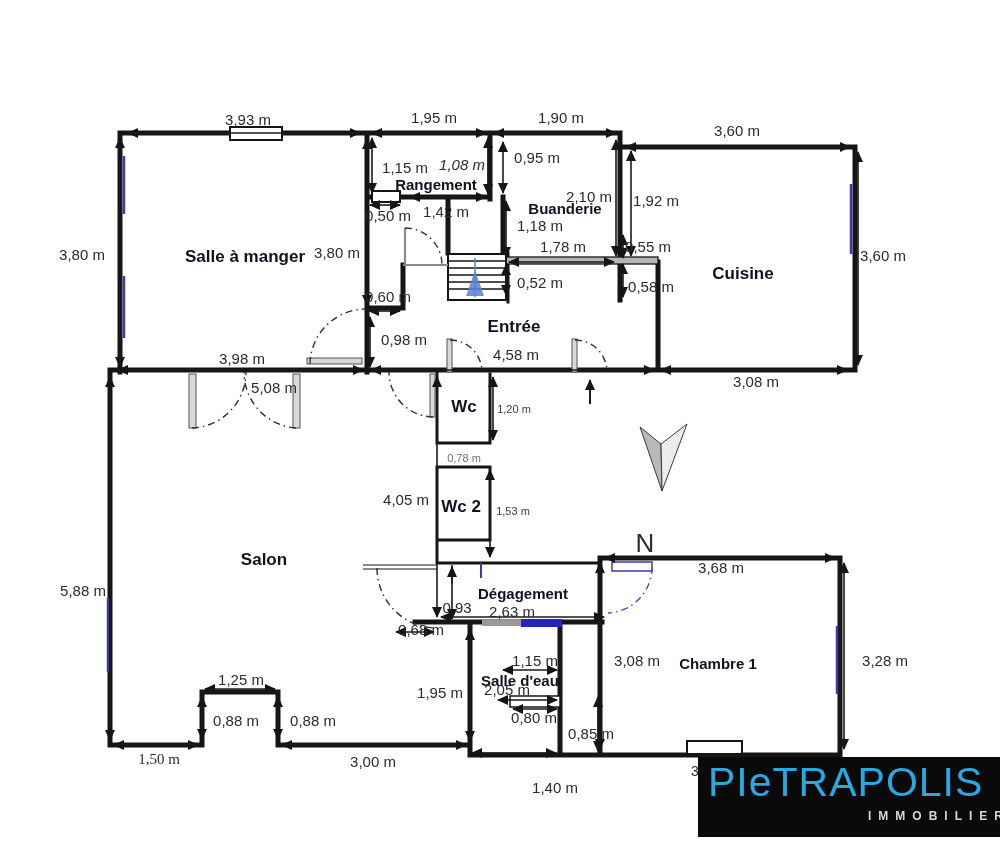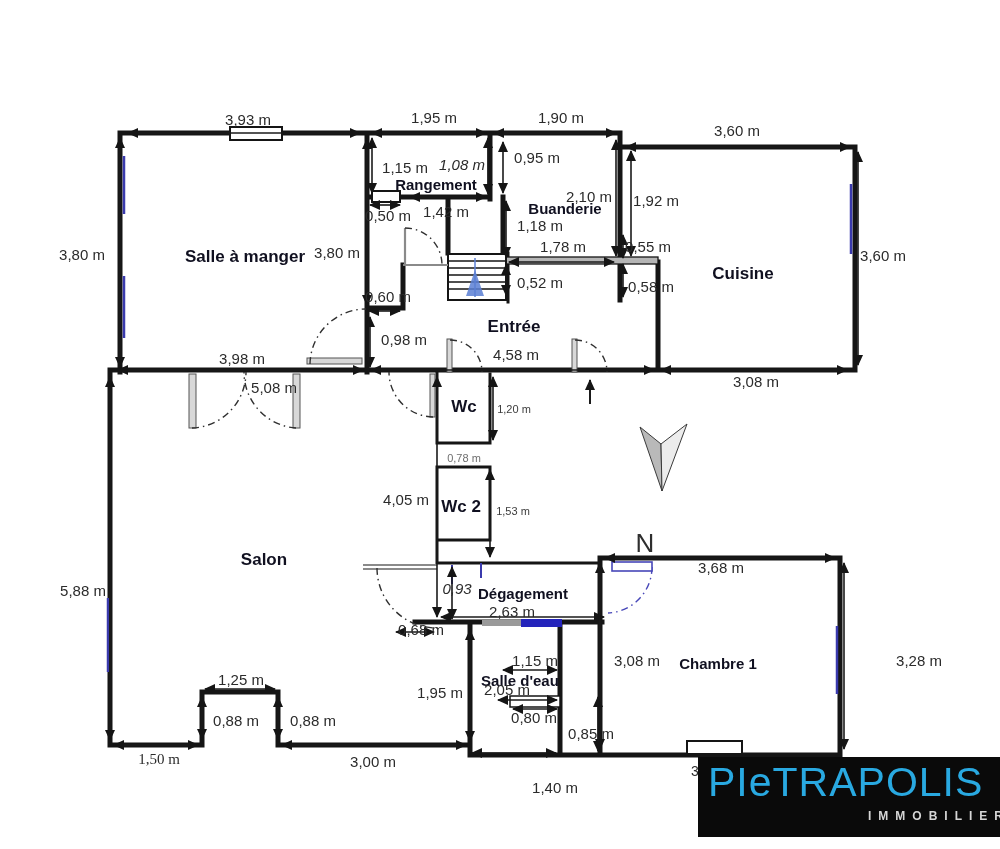--- a/index.html
+++ b/index.html
@@ -205,26 +205,26 @@
 <div class="lbl dim" style="left:242px;top:358px;">3,98 m</div>
 <div class="lbl dim" style="left:516px;top:354px;">4,58 m</div>
 <div class="lbl dim" style="left:756px;top:381px;">3,08 m</div>
 <div class="lbl dim" style="left:274px;top:387px;">5,08 m</div>
 <div class="lbl dim-sm" style="left:514px;top:409px;">1,20 m</div>
 <div class="lbl dim-gray" style="left:464px;top:458px;">0,78 m</div>
 <div class="lbl dim" style="left:406px;top:499px;">4,05 m</div>
 <div class="lbl dim-sm" style="left:513px;top:511px;">1,53 m</div>
 <div class="lbl dim" style="left:83px;top:560px;margin-top:30px;">5,88 m</div>
 <div class="lbl dim" style="left:721px;top:547px;margin-top:20px;">3,68 m</div>
-<div class="lbl dim" style="left:457px;top:588px;font-style:italic;">0,93</div>
+<div class="lbl dim" style="left:457px;top:607px;">0,93</div>
 <div class="lbl dim" style="left:512px;top:611px;">2,63 m</div>
 <div class="lbl dim" style="left:421px;top:629px;">0,68 m</div>
 <div class="lbl dim" style="left:535px;top:660px;">1,15 m</div>
 <div class="lbl dim" style="left:637px;top:660px;">3,08 m</div>
-<div class="lbl dim" style="left:916px;top:660px;padding-left:6px;">3,28 m</div>
+<div class="lbl dim" style="left:882px;top:660px;padding-left:6px;">3,28 m</div>
 <div class="lbl dim" style="left:241px;top:679px;">1,25 m</div>
 <div class="lbl dim" style="left:440px;top:692px;">1,95 m</div>
 <div class="lbl dim" style="left:507px;top:689px;">2,05 m</div>
 <div class="lbl dim" style="left:236px;top:720px;">0,88 m</div>
 <div class="lbl dim" style="left:313px;top:720px;">0,88 m</div>
 <div class="lbl dim" style="left:534px;top:717px;">0,80 m</div>
 <div class="lbl dim" style="left:591px;top:733px;">0,85 m</div>
 <div class="lbl dim" style="left:159px;top:759px;font-family:Liberation Serif, serif;">1,50 m</div>
 <div class="lbl dim" style="left:373px;top:761px;">3,00 m</div>
 <div class="lbl dim" style="left:509px;top:787px;margin-left:46px;">1,40 m</div>

